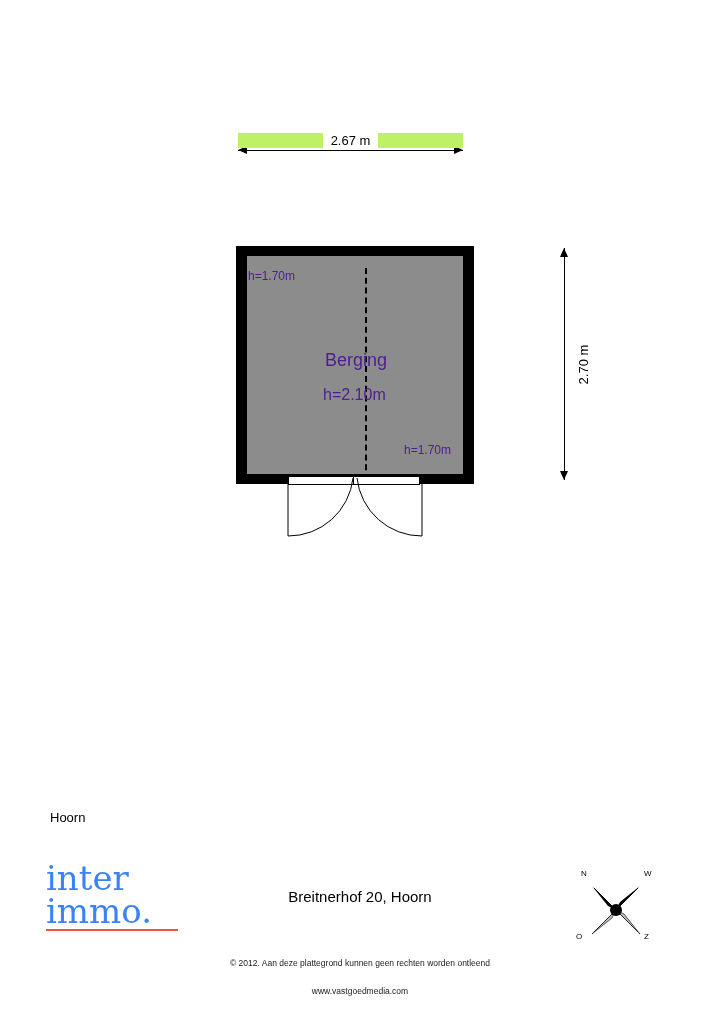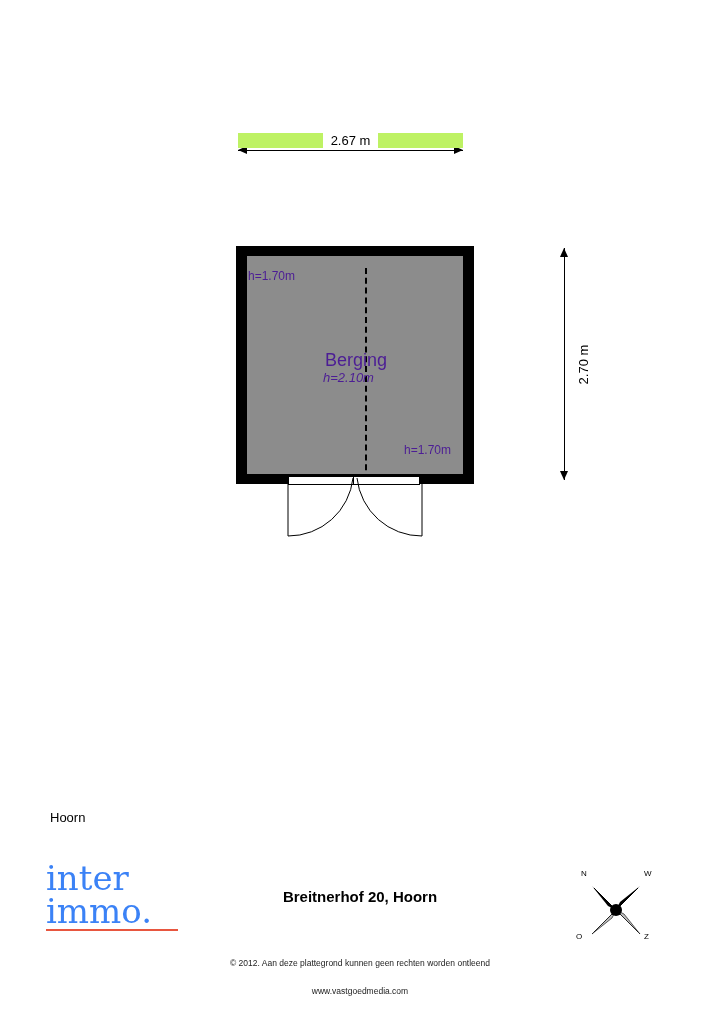--- a/index.html
+++ b/index.html
@@ -150,21 +150,21 @@
 
   
   .room-label {
     position: absolute;
     font-size: 12px;
     color: #4c1d95;
     white-space: nowrap;
   }
   .label-h-left   { left: 248px; top: 269px; }
   .label-room     { left: 313px; top: 350px; font-size: 18px; margin-left: 12px; }
-  .label-h-mid    { left: 323px; top: 370px; font-size: 13px; font-style: italic; }
+  .label-h-mid    { left: 323px; top: 386px; font-size: 16px; }
   .label-h-right  { left: 404px; top: 443px; }
 
   
   .door-gap {
     position: absolute;
     left: 288px;
     top: 476px;
     width: 132px;
     height: 9px;
     background: #ffffff;
@@ -222,21 +222,21 @@
     background: #e8563f;
   }
 
   .addr {
     position: absolute;
     left: 180px;
     top: 888px;
     width: 360px;
     text-align: center;
     font-size: 15px;
-    font-weight: bold;
+    font-weight: normal;
   }
   .copy1, .copy2 {
     position: absolute;
     left: 180px;
     width: 360px;
     text-align: center;
     font-size: 8.5px;
     color: #222;
   }
   .copy1 { top: 929px; margin-top: 29px; }

